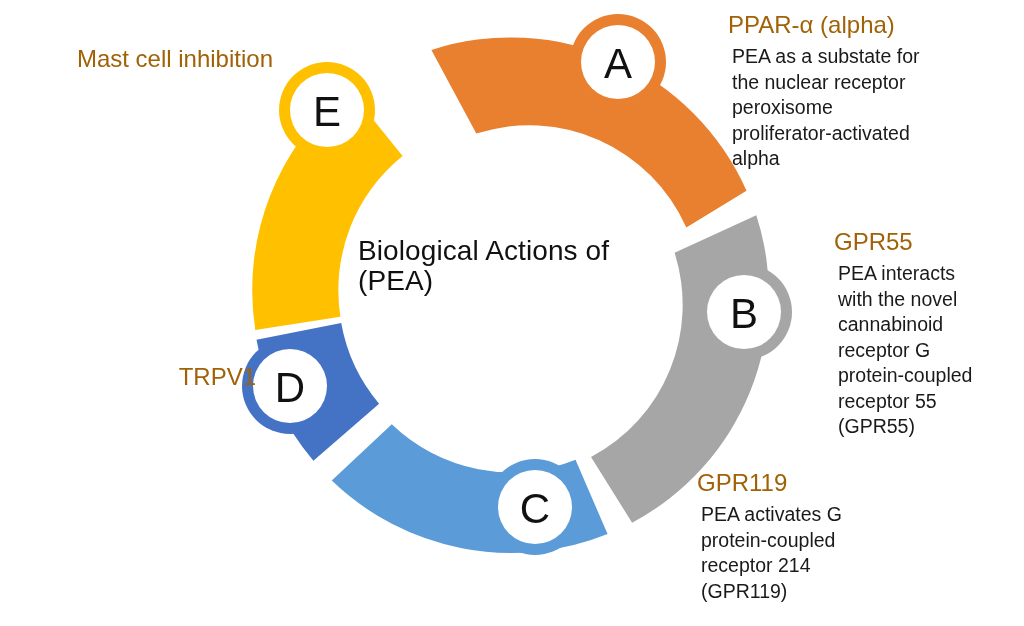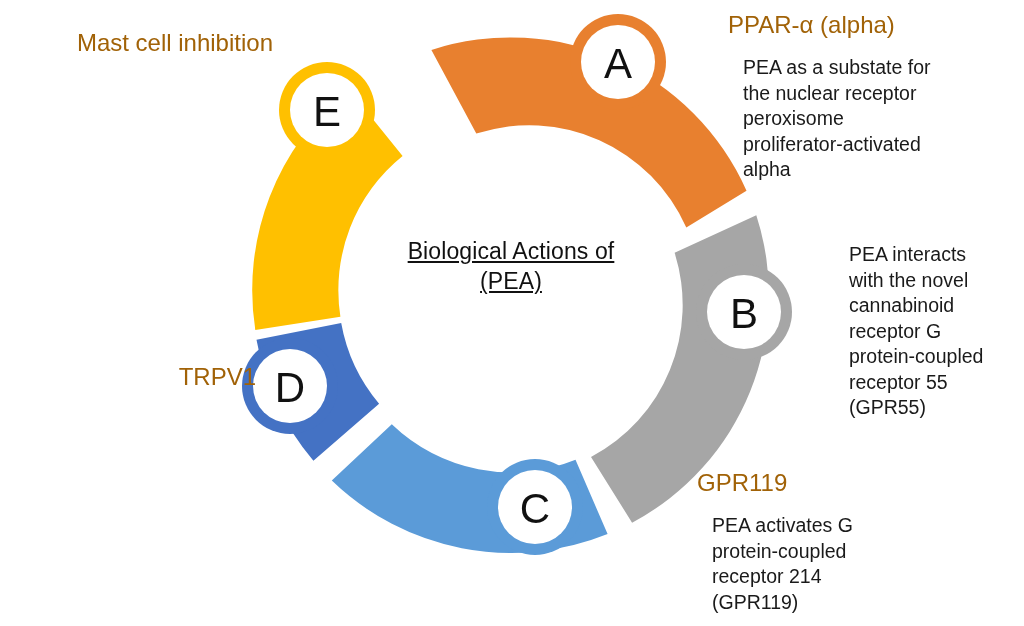--- a/index.html
+++ b/index.html
@@ -35,56 +35,55 @@
     font-weight: 400;
     fill: #111111;
     text-anchor: middle;
     dominant-baseline: central;
   }
   .center-title {
     position: absolute;
     left: 358px;
     top: 236px;
     width: 306px;
-    text-align: center;
-    font-size: 23px;
+    text-align: left;
+    font-size: 28px;
     line-height: 30px;
     font-weight: 400;
     color: #111111;
     letter-spacing: 0.1px;
-    text-decoration: underline;
   }
   .callout {
     position: absolute;
   }
   .callout .c-title {
     font-size: 24px;
     font-weight: 400;
     line-height: 30px;
     color: #a16207;
     margin: 0 0 1px 0;
     white-space: nowrap;
   }
   .callout .c-body {
     font-size: 19.5px;
     font-weight: 400;
     line-height: 25.5px;
     color: #1a1a1a;
-    margin: 15px;
+    margin: 4px;
     white-space: pre-line;
   }
   .align-left  { text-align: left; }
   .align-right { text-align: right; }
 
   
   #callout-ppar   { left: 728px; top: 10px;  width: 296px; }
   #callout-gpr55  { left: 834px; top: 227px; width: 190px; }
   #callout-gpr119 { left: 697px; top: 468px; width: 280px; }
   #callout-trpv1  { left:  14px; top: 362px; width: 242px; }
-  #callout-mast   { left:   0px; top:  28px; width: 273px; }
+  #callout-mast   { left:   0px; top:  44px; width: 273px; }
 </style>
 </head>
 <body>
 
 <div id="stage">
 
   <svg class="wheel" viewBox="0 0 1024 626" aria-hidden="true">
 
     <g>
 
@@ -156,20 +155,21 @@
   <div class="callout align-left" id="callout-ppar">
     <p class="c-title">PPAR-α (alpha)</p>
     <p class="c-body">PEA as a substate for
 the nuclear receptor
 peroxisome
 proliferator-activated
 alpha</p>
   </div>
 
   <div class="callout align-left" id="callout-gpr55">
+    <p class="c-title">GPR55</p>
     <p class="c-body">PEA interacts
 with the novel
 cannabinoid
 receptor G
 protein-coupled
 receptor 55
 (GPR55)</p>
   </div>
 
   <div class="callout align-left" id="callout-gpr119">

